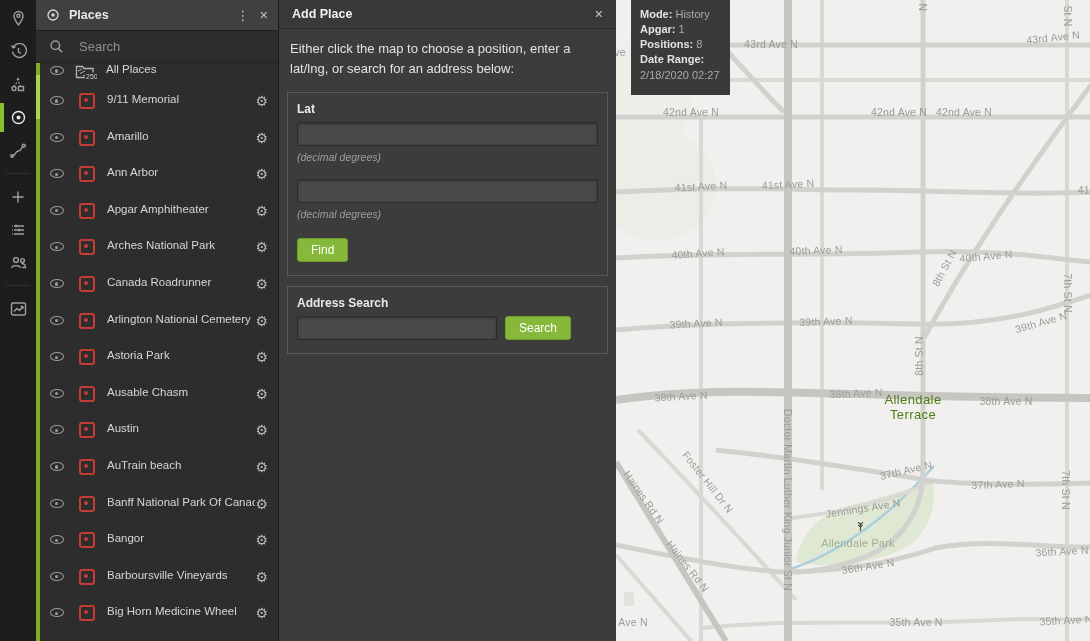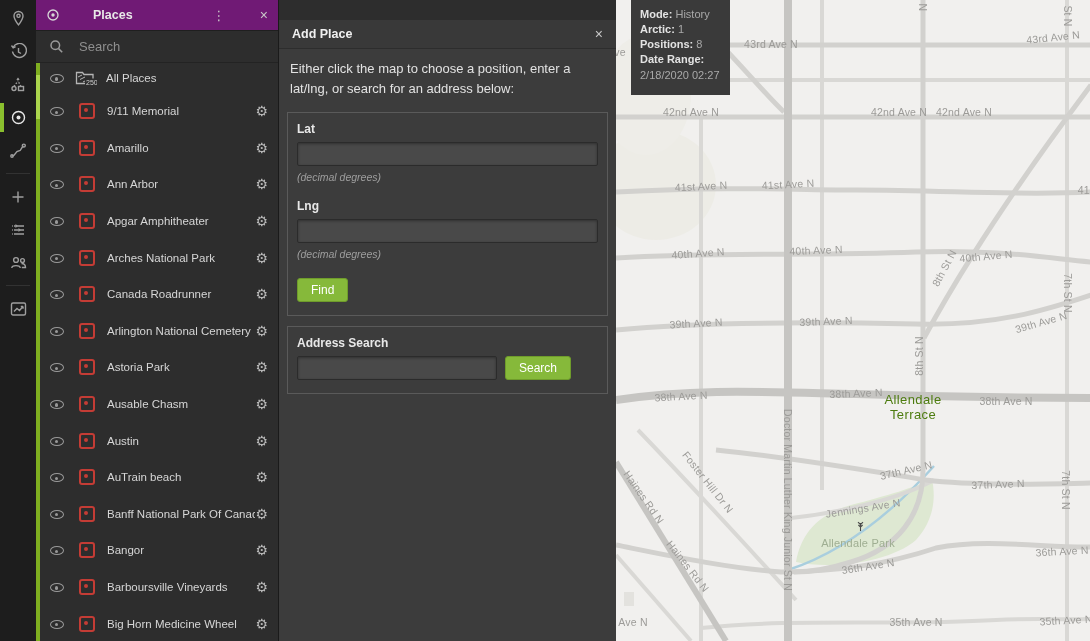--- a/index.html
+++ b/index.html
@@ -9,43 +9,43 @@
   
   .iconbar{width:36px;flex:none;background:#1d1d1d;display:flex;flex-direction:column;align-items:center;padding-top:2px;}
   .icon-btn{width:36px;height:33px;flex:none;display:flex;align-items:center;justify-content:center;position:relative;color:#9f9f9f;cursor:pointer;}
   .icon-btn svg{stroke:#9f9f9f;fill:none;stroke-width:1.4;}
   .icon-btn.active svg{stroke:#e8e8e8;}
   .icon-btn.active::before{content:"";position:absolute;left:0;top:2px;bottom:2px;width:4px;background:#8abf2e;}
   .icon-divider{width:24px;height:1px;background:#323232;margin:6px 0;}
 
   
   .places-panel{width:242px;flex:none;background:#2d2d2d;display:flex;flex-direction:column;border-right:1px solid #1a1a1a;}
-  .panel-header{height:30px;flex:none;background:#701a75;display:flex;align-items:center;padding:0 10px;border-bottom:1px solid #1f1f1f;gap:24px;}
+  .panel-header{height:30px;flex:none;background:#404040;display:flex;align-items:center;padding:0 10px;border-bottom:1px solid #1f1f1f;}
   .panel-title{flex:1;margin-left:9px;color:#e8e8e8;font-size:12.5px;font-weight:bold;}
   .kebab{color:#c9c9c9;font-size:13px;width:18px;text-align:center;cursor:pointer;}
   .hdr-close{color:#c9c9c9;font-size:14px;margin-left:8px;cursor:pointer;}
   .search-row{height:31px;flex:none;display:flex;align-items:center;padding:0 13px;border-bottom:1px solid #232323;}
   .search-input{background:transparent;border:none;outline:none;color:#cfcfcf;font-size:13px;margin-left:13px;width:160px;font-family:"Liberation Sans",sans-serif;}
   .search-input::placeholder{color:#8f8f8f;}
   .places-list{flex:1;position:relative;padding-left:4px;overflow:hidden;}
   .green-strip{position:absolute;left:0;top:0;bottom:0;width:4px;background:#7fae20;}
   .green-thumb{position:absolute;left:0;top:12px;width:4px;height:44px;background:#abd54d;}
-  .place-row{height:36.6px;display:flex;align-items:center;padding:0 10px 0 9px;color:#d6d6d6;font-size:11.5px;cursor:pointer;}
+  .place-row{height:36.6px;display:flex;padding:0 10px 0 9px;color:#d6d6d6;font-size:11.5px;cursor:pointer;}
   .place-row.all{height:30px;}
   .eye{position:relative;width:16px;height:14px;flex:none;margin-right:7px;cursor:pointer;}
   .eye::before{content:"";position:absolute;left:1px;top:3px;width:12px;height:7px;border:1.4px solid #999;border-radius:50%;}
   .eye::after{content:"";position:absolute;left:6.2px;top:6.4px;width:3.2px;height:3.2px;background:#999;border-radius:50%;}
   .marker{position:relative;width:12px;height:12px;flex:none;margin:0 12px 0 7px;border:2px solid #c43c35;border-radius:3px;}
   .marker::after{content:"";position:absolute;left:3px;top:3px;width:4px;height:4px;background:#c43c35;border-radius:50%;}
   .place-name{flex:1;white-space:nowrap;overflow:hidden;}
   .gear{color:#b9b9b9;font-size:14px;flex:none;cursor:pointer;font-family:"DejaVu Sans",sans-serif;}
   .folder-wrap{margin:0 9px 0 3px;flex:none;}
 
   
-  .addplace-panel{width:337px;flex:none;background:#3c3c3c;display:flex;flex-direction:column;margin-top:20px;}
+  .addplace-panel{width:337px;flex:none;background:#3c3c3c;display:flex;flex-direction:column;}
   .ap-header{height:28px;flex:none;display:flex;align-items:center;padding:0 13px;background:#393939;border-bottom:1px solid #2d2d2d;}
   .ap-title{flex:1;color:#f0f0f0;font-size:12.5px;font-weight:bold;}
   .ap-body{padding:10px 8px;}
   .intro{color:#e2e2e2;font-size:13px;line-height:1.55;margin:0 3px 13px;}
   .fieldset{border:1px solid #5a5a5a;padding:9px 9px 13px;margin-bottom:10px;}
   .fld-label{display:block;color:#e8e8e8;font-size:12px;font-weight:bold;margin-bottom:6px;}
   .text-input{display:block;width:100%;box-sizing:border-box;height:24px;background:#494949;border:1px solid #2b2b2b;border-radius:2px;color:#ddd;box-shadow:inset 0 1px 3px rgba(0,0,0,.35);font-family:"Liberation Sans",sans-serif;padding:0 6px;}
   .hint{font-style:italic;color:#9e9e9e;font-size:10.5px;margin:5px 0 16px;}
   .btn{display:inline-flex;align-items:center;gap:5px;background:#86b93a;color:#fff;border:1px solid #6f9c2b;border-radius:3px;font-size:12px;padding:4px 13px;cursor:pointer;font-family:"Liberation Sans",sans-serif;}
   .find-btn{margin-top:2px;}
@@ -269,21 +269,20 @@
       <span class="ap-title">Add Place</span>
       <span class="hdr-close">×</span>
     </div>
     <div class="ap-body">
       <p class="intro">Either click the map to choose a position, enter a lat/lng, or search for an address below:</p>
 
       <div class="fieldset">
         <label class="fld-label">Lat</label>
         <input class="text-input" type="text" value="" style="">
         <div class="hint">(decimal degrees)</div>
-        <label class="fld-label">Lng</label>
         <input class="text-input" type="text" value="" style="">
         <div class="hint">(decimal degrees)</div>
         <button class="btn find-btn">Find</button>
       </div>
 
       <div class="fieldset">
         <label class="fld-label">Address Search</label>
         <div class="addr-row">
           <input class="text-input" type="text" value="" style="">
           <button class="btn">Search</button>
@@ -378,19 +377,19 @@
       </div>
 
     <span class="tree-icon">
       <svg width="9" height="12" viewBox="0 0 9 12">
           <path d="M4.5 11 V3 M4.5 4.5 L2 2.2 M4.5 4.5 L7 2.2 M4.5 7 L2.4 5 M4.5 7 L6.6 5" stroke="#4a4a4a" stroke-width="1.1" fill="none"></path>
         </svg>
     </span>
 
     <div class="status-box">
       <div class="status-line"><b>Mode:</b> <span>History</span></div>
-      <div class="status-line"><b>Arctic:</b> <span>1</span></div>
+      <div class="status-line"><b>Apgar:</b> <span>1</span></div>
       <div class="status-line"><b>Positions:</b> <span>8</span></div>
       <div class="status-line"><b>Date Range:</b></div>
       <div class="status-line"><span>2/18/2020 02:27</span></div>
     </div>
   </div>
 </div>
 
 </body></html>

